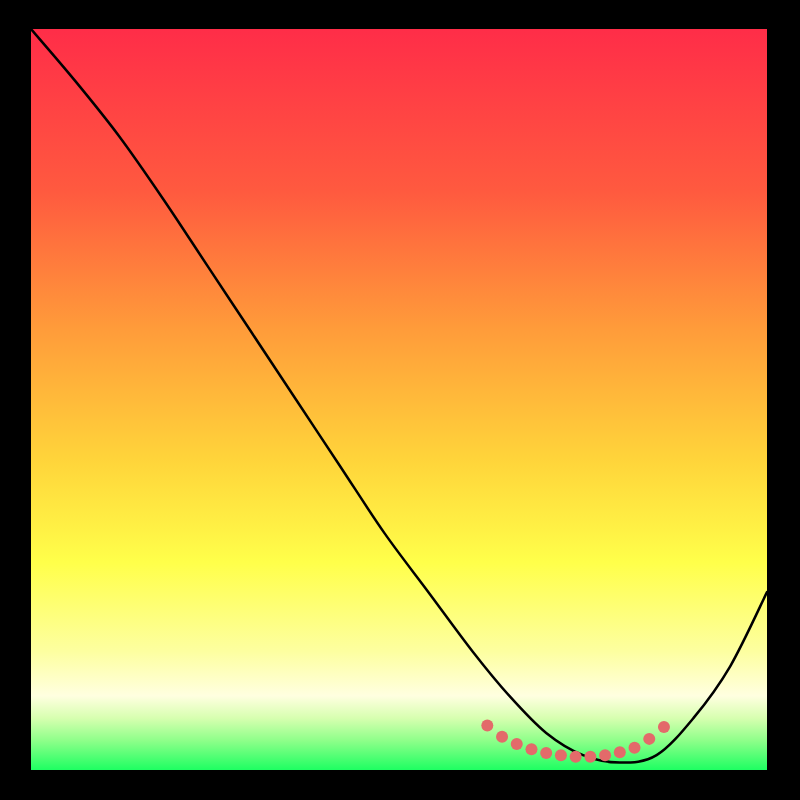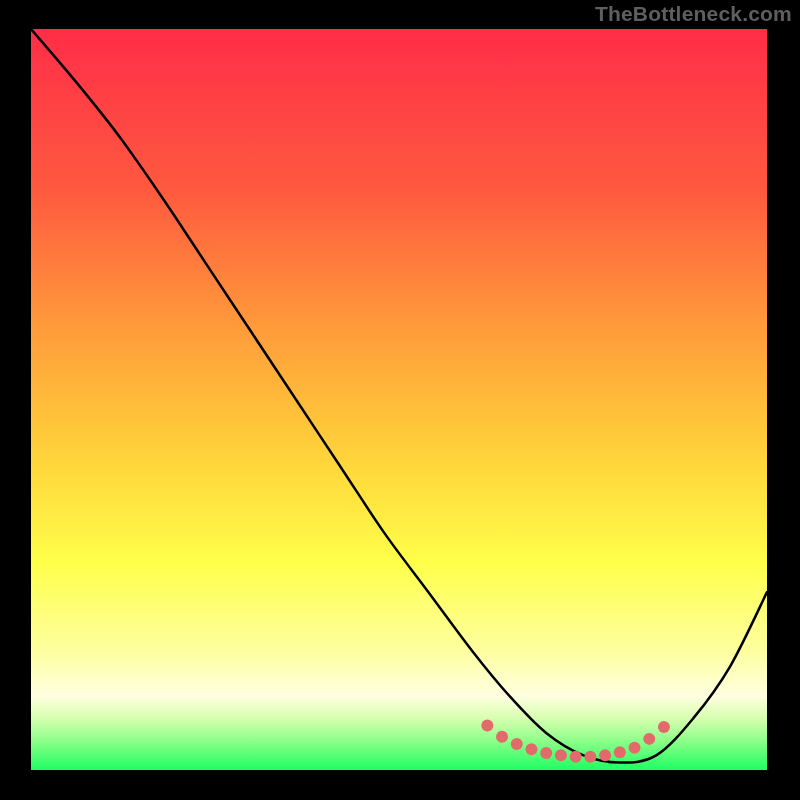--- a/index.html
+++ b/index.html
@@ -38,21 +38,20 @@
     display: block;
     width: 100%;
     height: 100%;
   }
 </style>
 </head>
 <body>
 
 <div class="frame">
 
-  <div class="watermark">TheBottleneck.com</div>
 
   <div class="plot">
     <svg viewBox="0 0 736 741" preserveAspectRatio="none">
       <defs>
         <linearGradient id="bg" x1="0" y1="0" x2="0" y2="1">
           <stop offset="0%" stop-color="#ff2d48"></stop>
           <stop offset="22%" stop-color="#ff5a3f"></stop>
           <stop offset="40%" stop-color="#ff9a3a"></stop>
           <stop offset="58%" stop-color="#ffd43a"></stop>
           <stop offset="72%" stop-color="#ffff4a"></stop>

